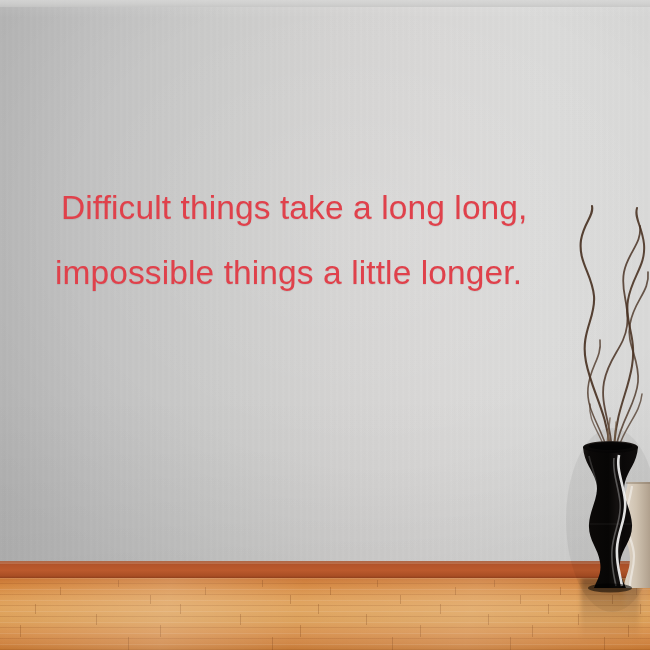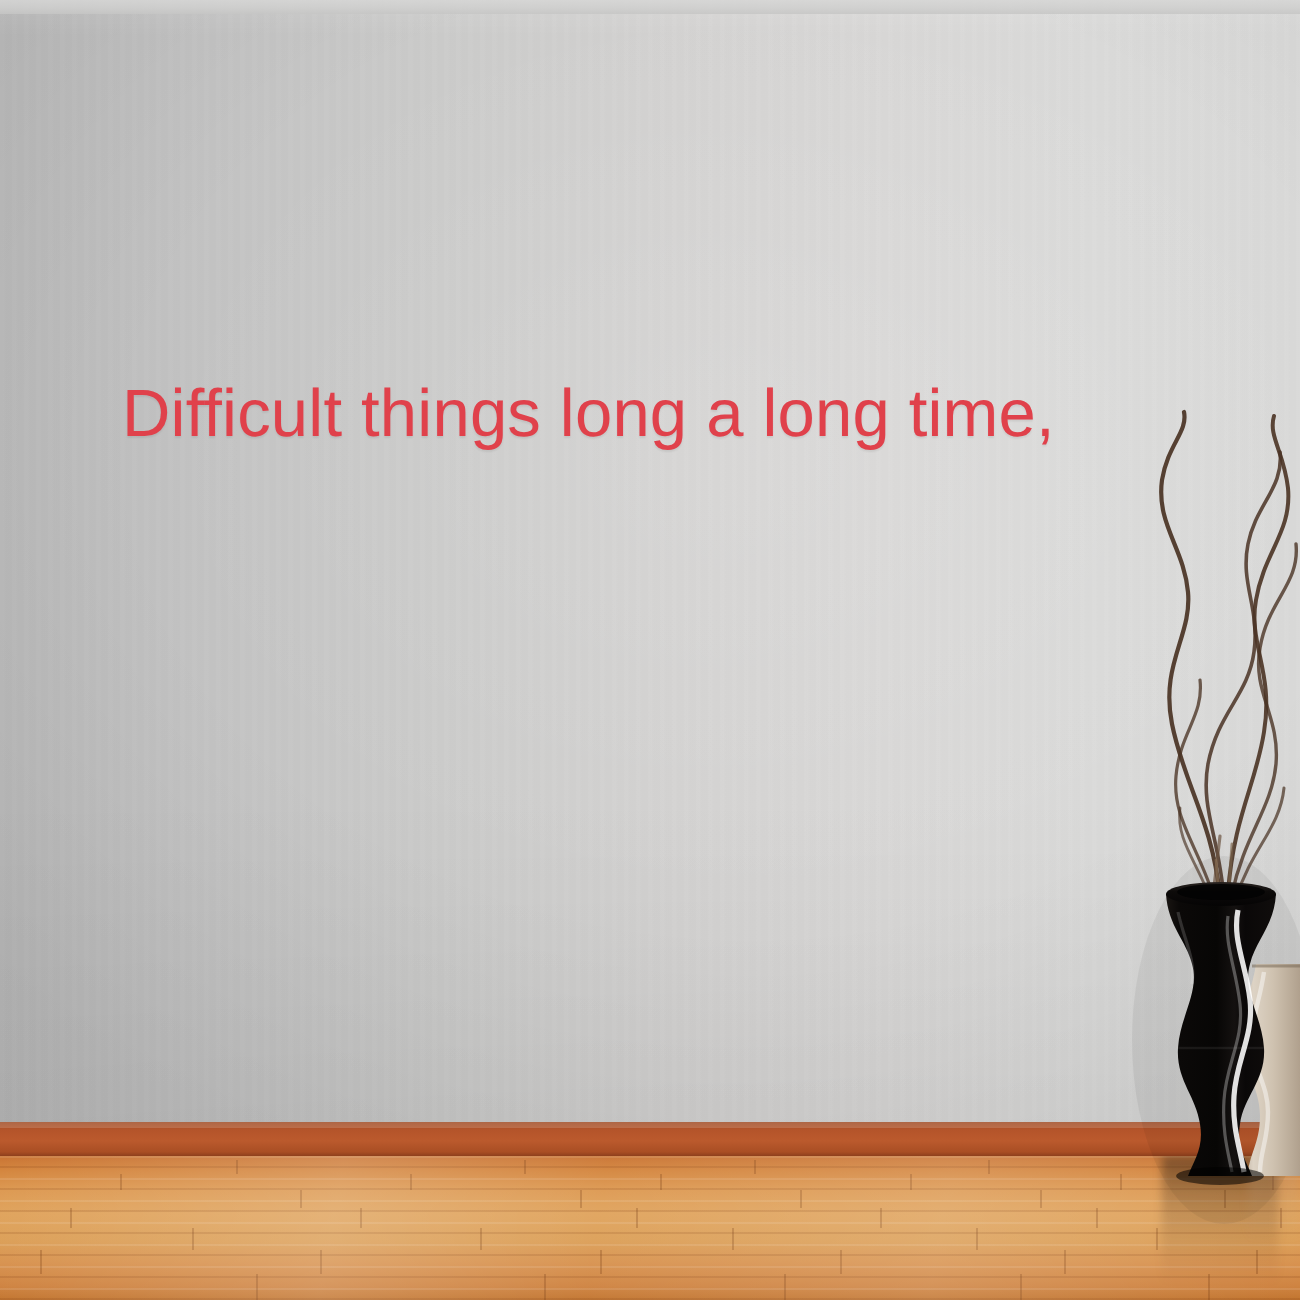--- a/index.html
+++ b/index.html
@@ -219,21 +219,22 @@
 
 <div class="scene">
 
   <div class="wall">
     <div class="wall-texture"></div>
     <div class="wall-vignette"></div>
     <div class="wall-top-edge"></div>
   </div>
 
   <div class="decal">
-    <div class="decal-line decal-line-1">Difficult things long a long time,</div>
+    <div class="decal-line decal-line-1">Difficult things take a long long,</div>
+    <div class="decal-line decal-line-2">impossible things a little longer.</div>
   </div>
 
   <div class="baseboard">
     <div class="baseboard-hi"></div>
   </div>
 
   <div class="floor">
     <div class="floor-planks"></div>
     <div class="floor-seams" id="seams">
         <i style="left: 118px; top: 2px; height: 7px;"></i>

